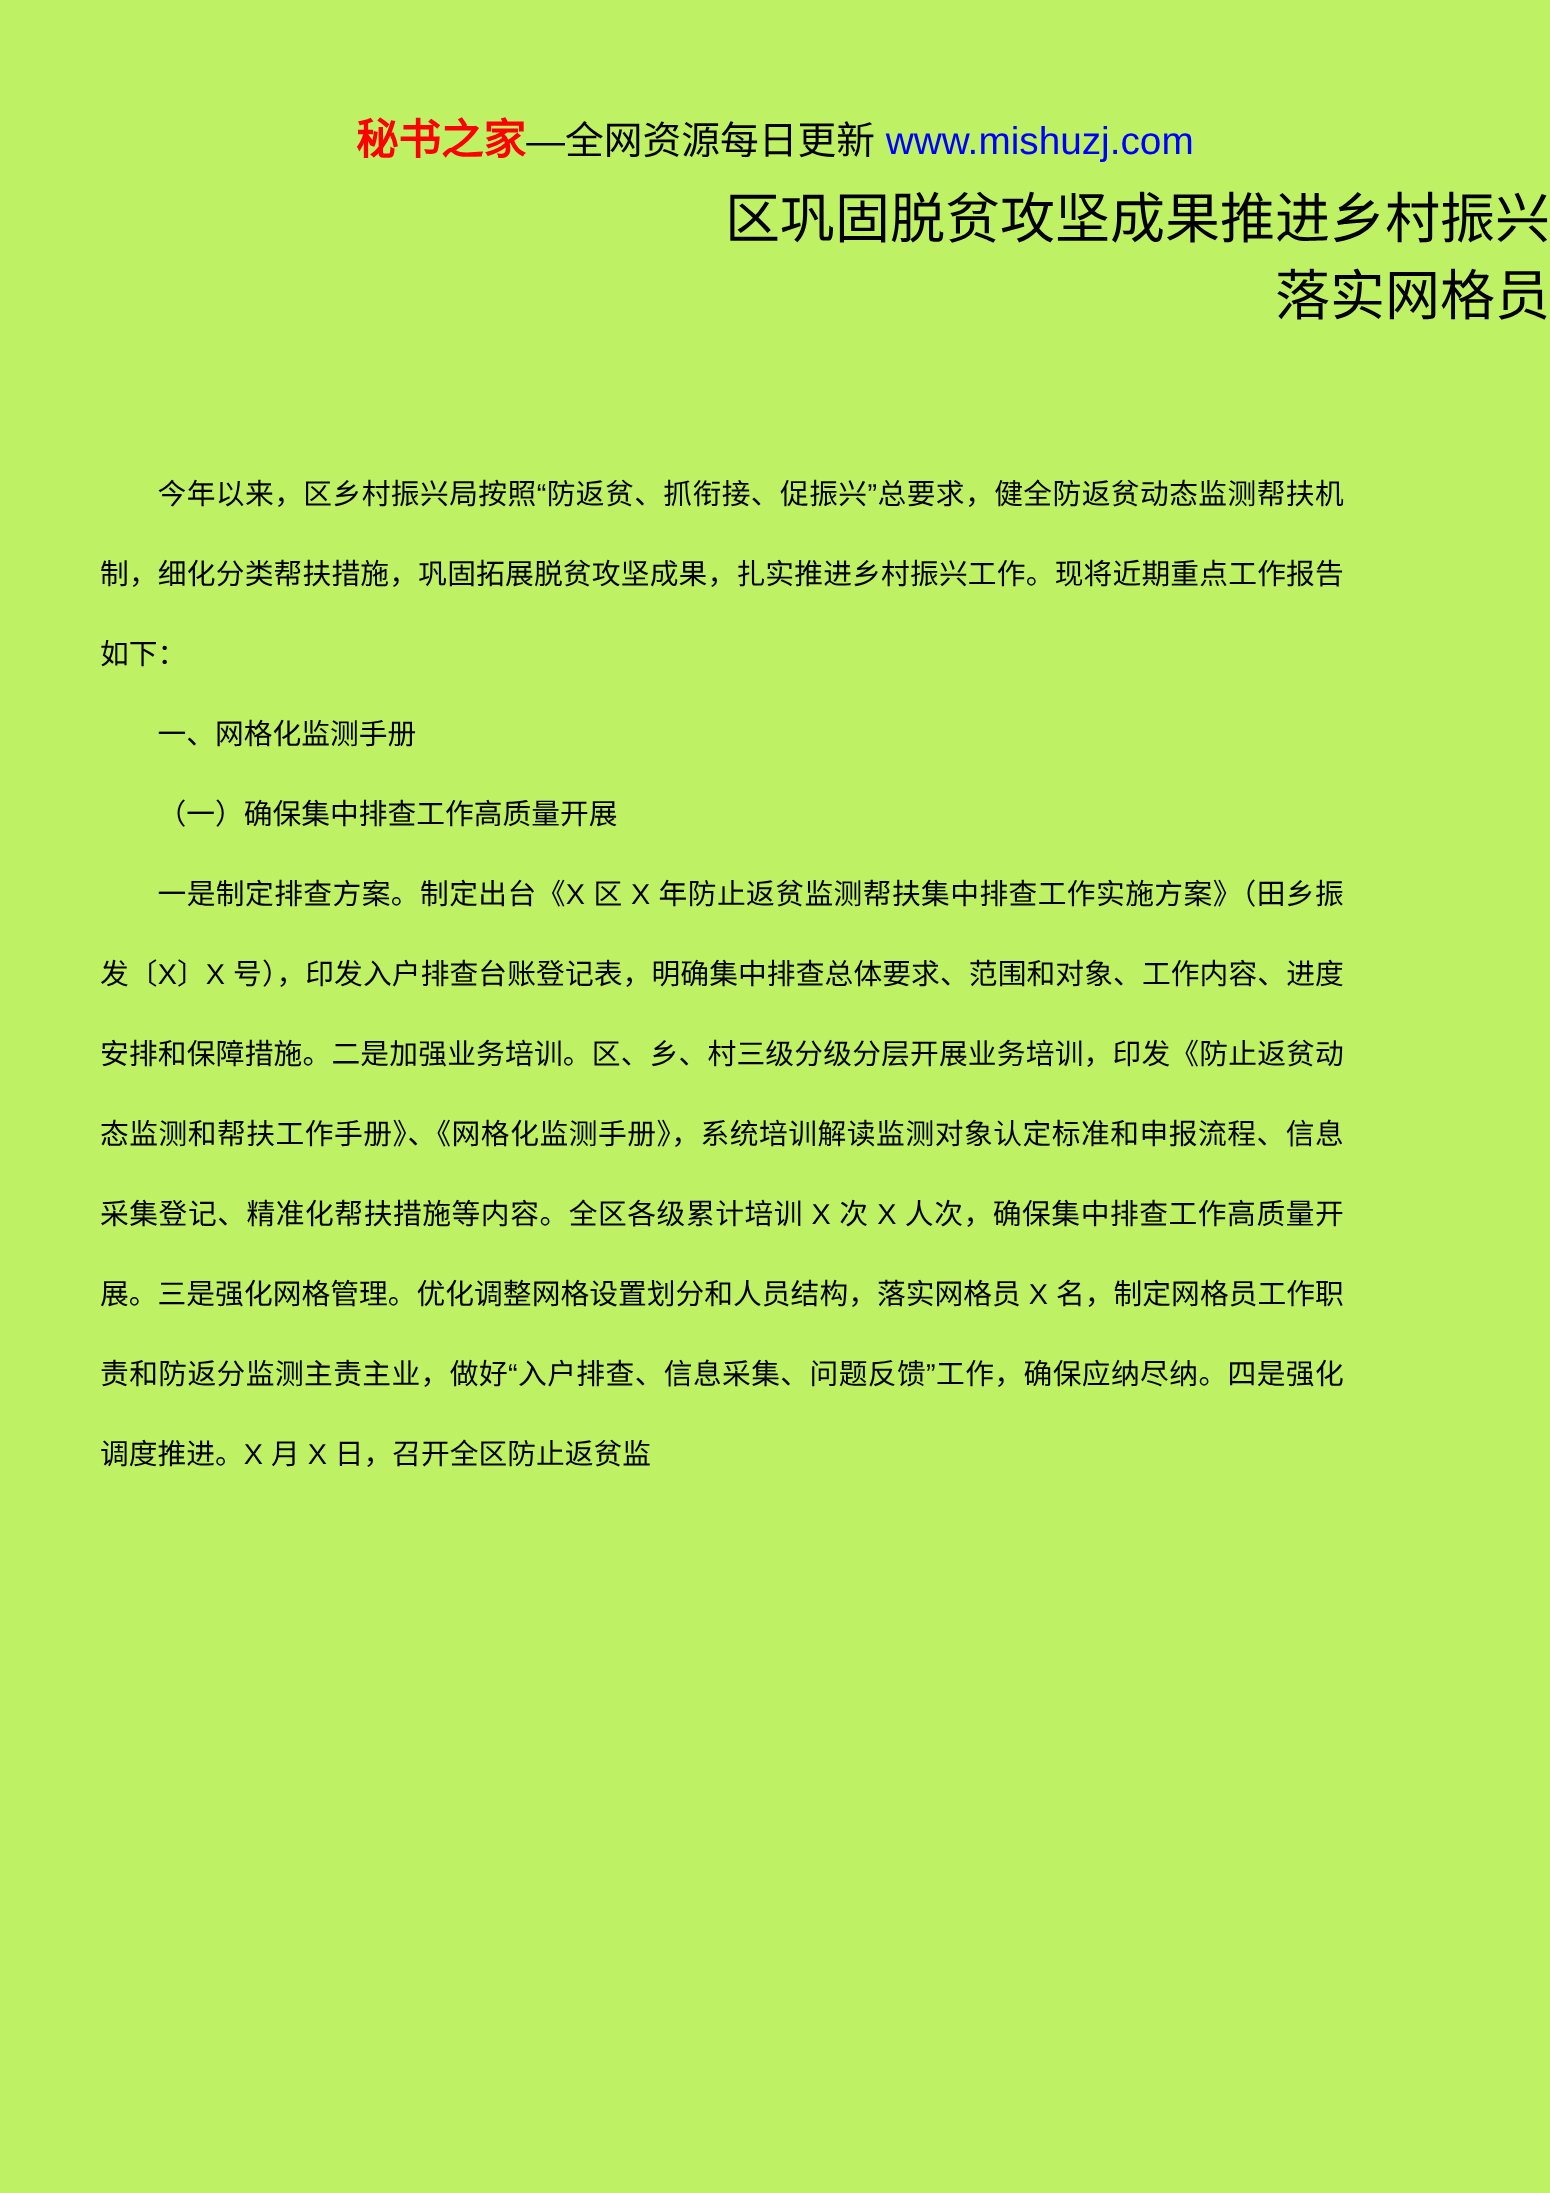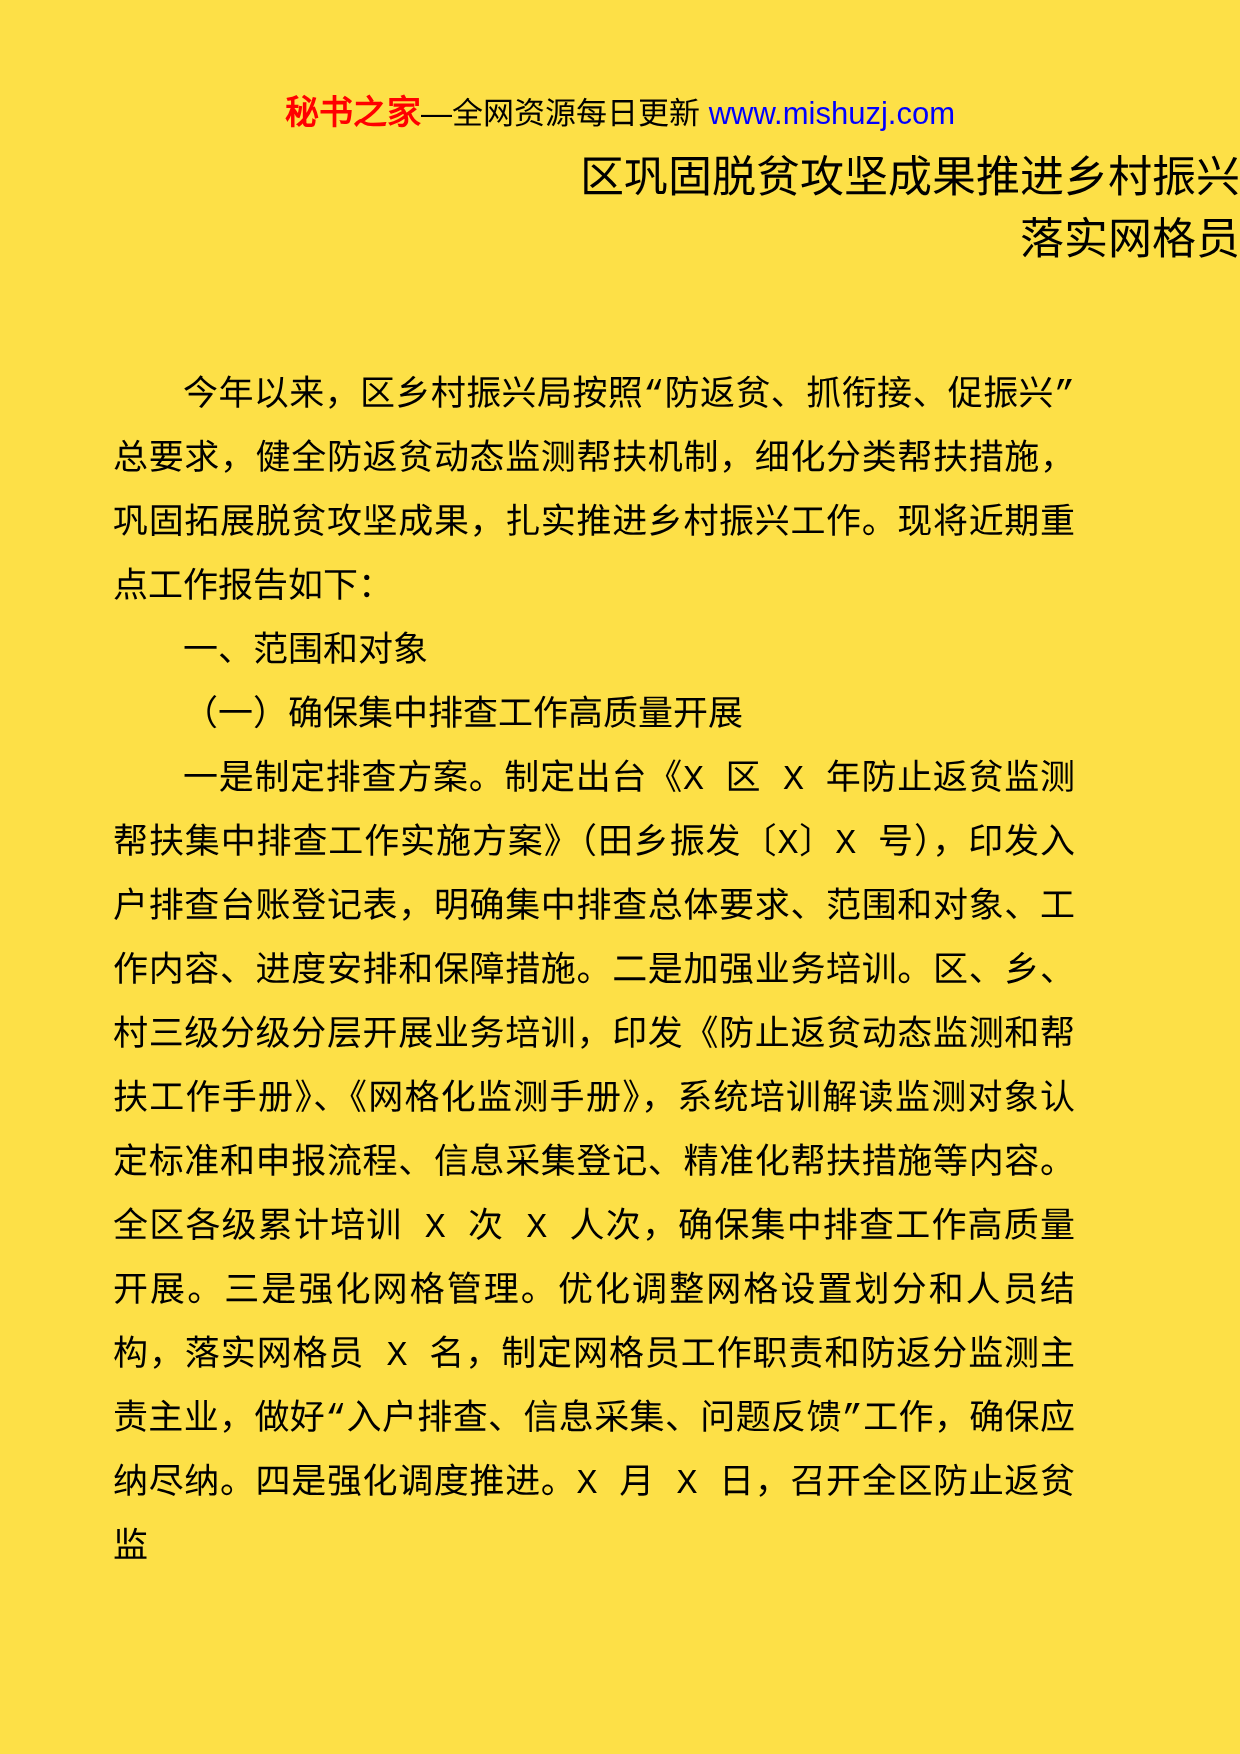--- a/index.html
+++ b/index.html
@@ -5,21 +5,21 @@
   html, body {
     margin: 0;
     padding: 0;
     background: #ffffff;
   }
   .page {
     position: relative;
     width: 1240px;
     height: 1754px;
     margin: 0 auto;
-    background: #fde047;
+    background: #bef264;
     overflow: hidden;
     font-family: "Liberation Sans", sans-serif;
     color: #000000;
   }
   .site-header {
     padding-top: 88px;
     text-align: center;
     font-size: 31px;
     line-height: 48px;
     white-space: nowrap;
@@ -38,26 +38,25 @@
     font-weight: normal;
   }
   .doc-title {
     margin-top: 8px;
     text-align: right;
     font-size: 44px;
     line-height: 62px;
     font-weight: normal;
   }
   .doc-body {
-    margin: 94px 165px 0 113px;
-    font-size: 35px;
+    margin: 94px 165px 0 80px;
+    font-size: 23px;
     line-height: 64px;
     text-align: justify;
     overflow-wrap: break-word;
-    font-family: Liberation Mono, monospace;
   }
   .doc-body p {
     margin: 0;
     padding: 0;
     text-indent: 2em;
     font-weight: normal;
   }
 </style>
 </head>
 <body>
@@ -68,18 +67,18 @@
     <span class="brand">秘书之家</span><span class="tagline">—全网资源每日更新 </span><span class="url">www.mishuzj.com</span>
   </div>
 
   <div class="doc-title">
     <div>区巩固脱贫攻坚成果推进乡村振兴</div>
     <div>落实网格员</div>
   </div>
 
   <div class="doc-body">
       <p class="paragraph">今年以来，区乡村振兴局按照“防返贫、抓衔接、促振兴”总要求，健全防返贫动态监测帮扶机制，细化分类帮扶措施，巩固拓展脱贫攻坚成果，扎实推进乡村振兴工作。现将近期重点工作报告如下：</p>
-      <p class="heading1">一、范围和对象</p>
+      <p class="heading1">一、网格化监测手册</p>
       <p class="heading2">（一）确保集中排查工作高质量开展</p>
       <p class="paragraph">一是制定排查方案。制定出台《X 区 X 年防止返贫监测帮扶集中排查工作实施方案》（田乡振发〔X〕X 号），印发入户排查台账登记表，明确集中排查总体要求、范围和对象、工作内容、进度安排和保障措施。二是加强业务培训。区、乡、村三级分级分层开展业务培训，印发《防止返贫动态监测和帮扶工作手册》、《网格化监测手册》，系统培训解读监测对象认定标准和申报流程、信息采集登记、精准化帮扶措施等内容。全区各级累计培训 X 次 X 人次，确保集中排查工作高质量开展。三是强化网格管理。优化调整网格设置划分和人员结构，落实网格员 X 名，制定网格员工作职责和防返分监测主责主业，做好“入户排查、信息采集、问题反馈”工作，确保应纳尽纳。四是强化调度推进。X 月 X 日，召开全区防止返贫监</p>
     </div>
 
 </div>
 
 </body></html>

